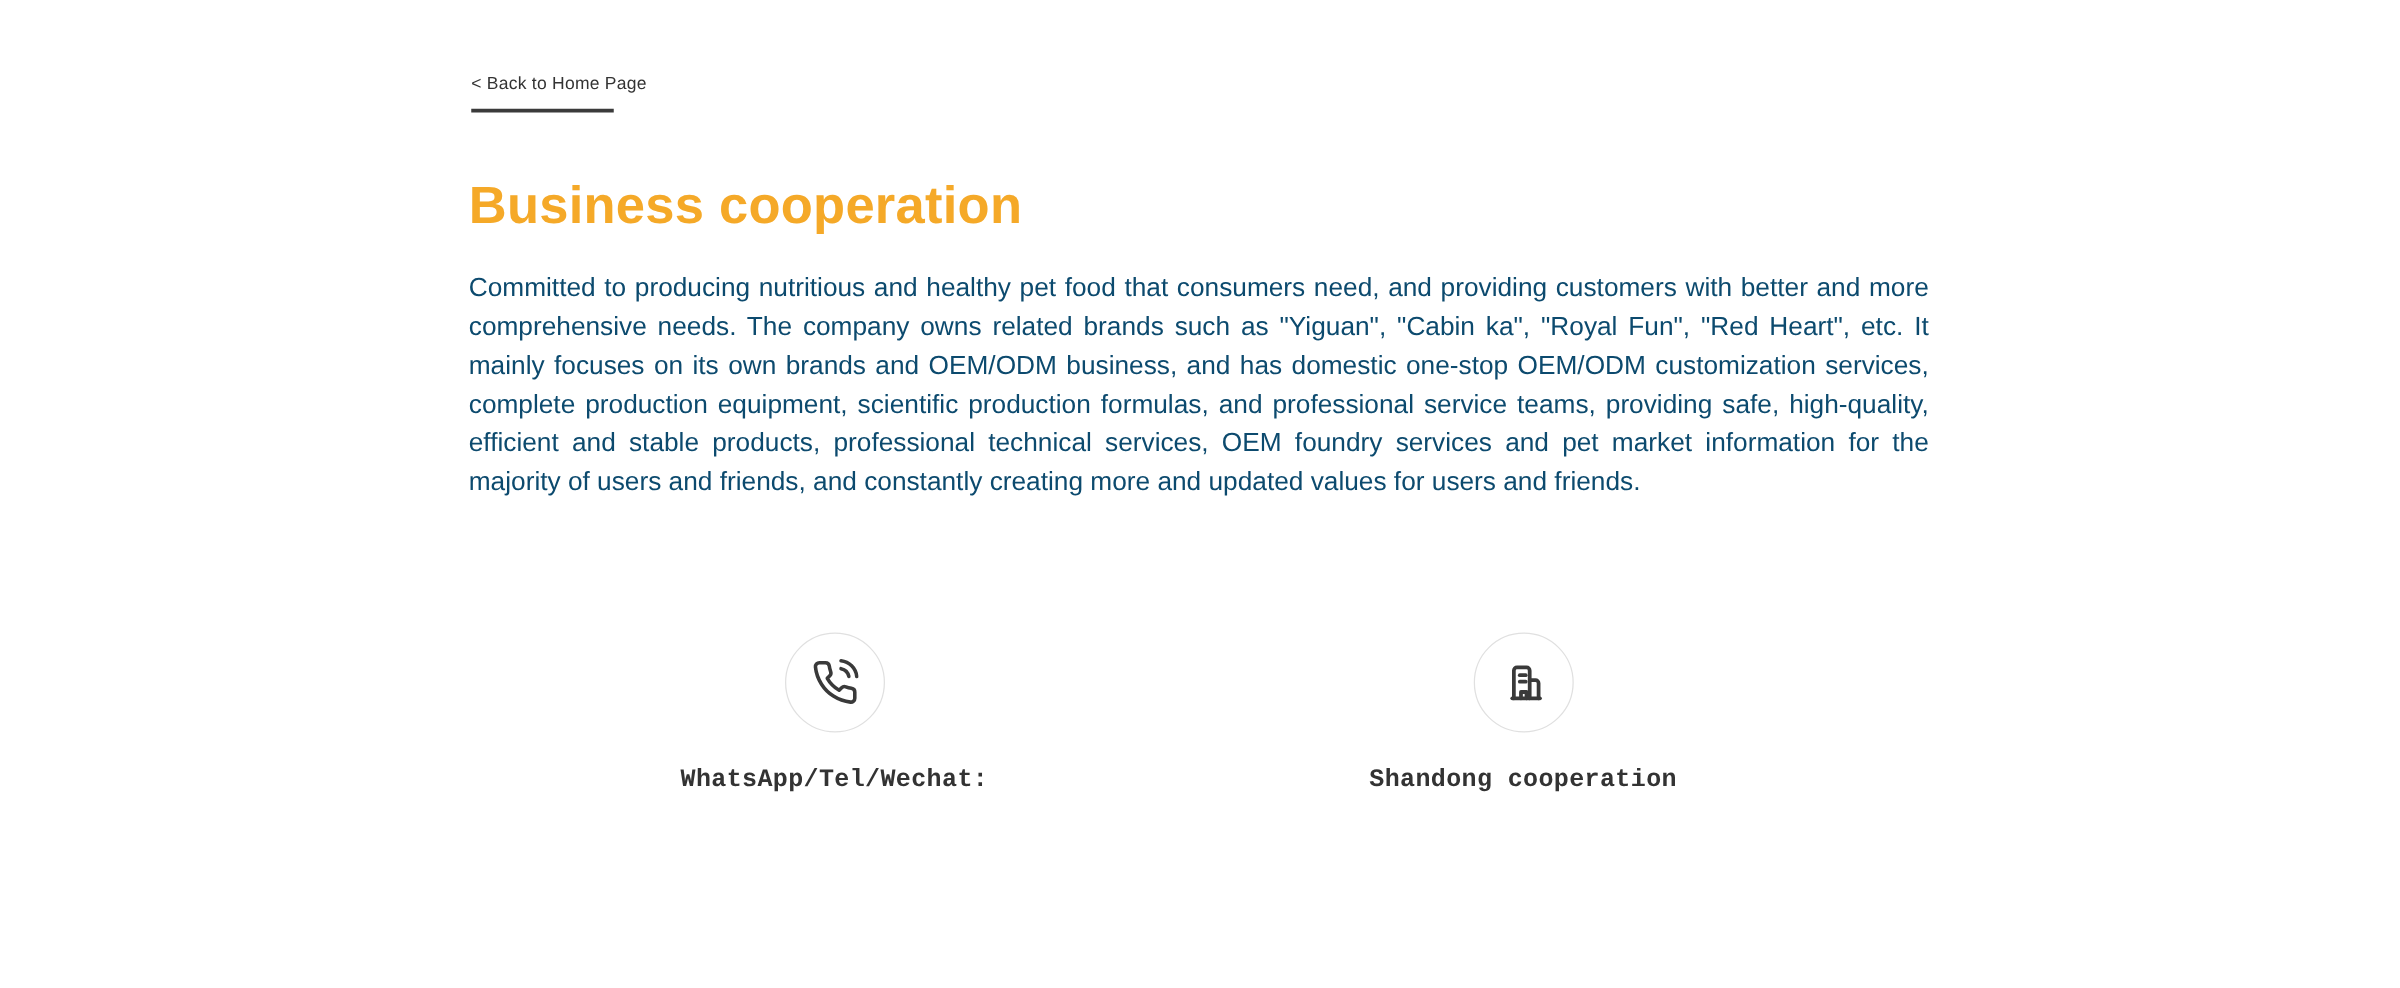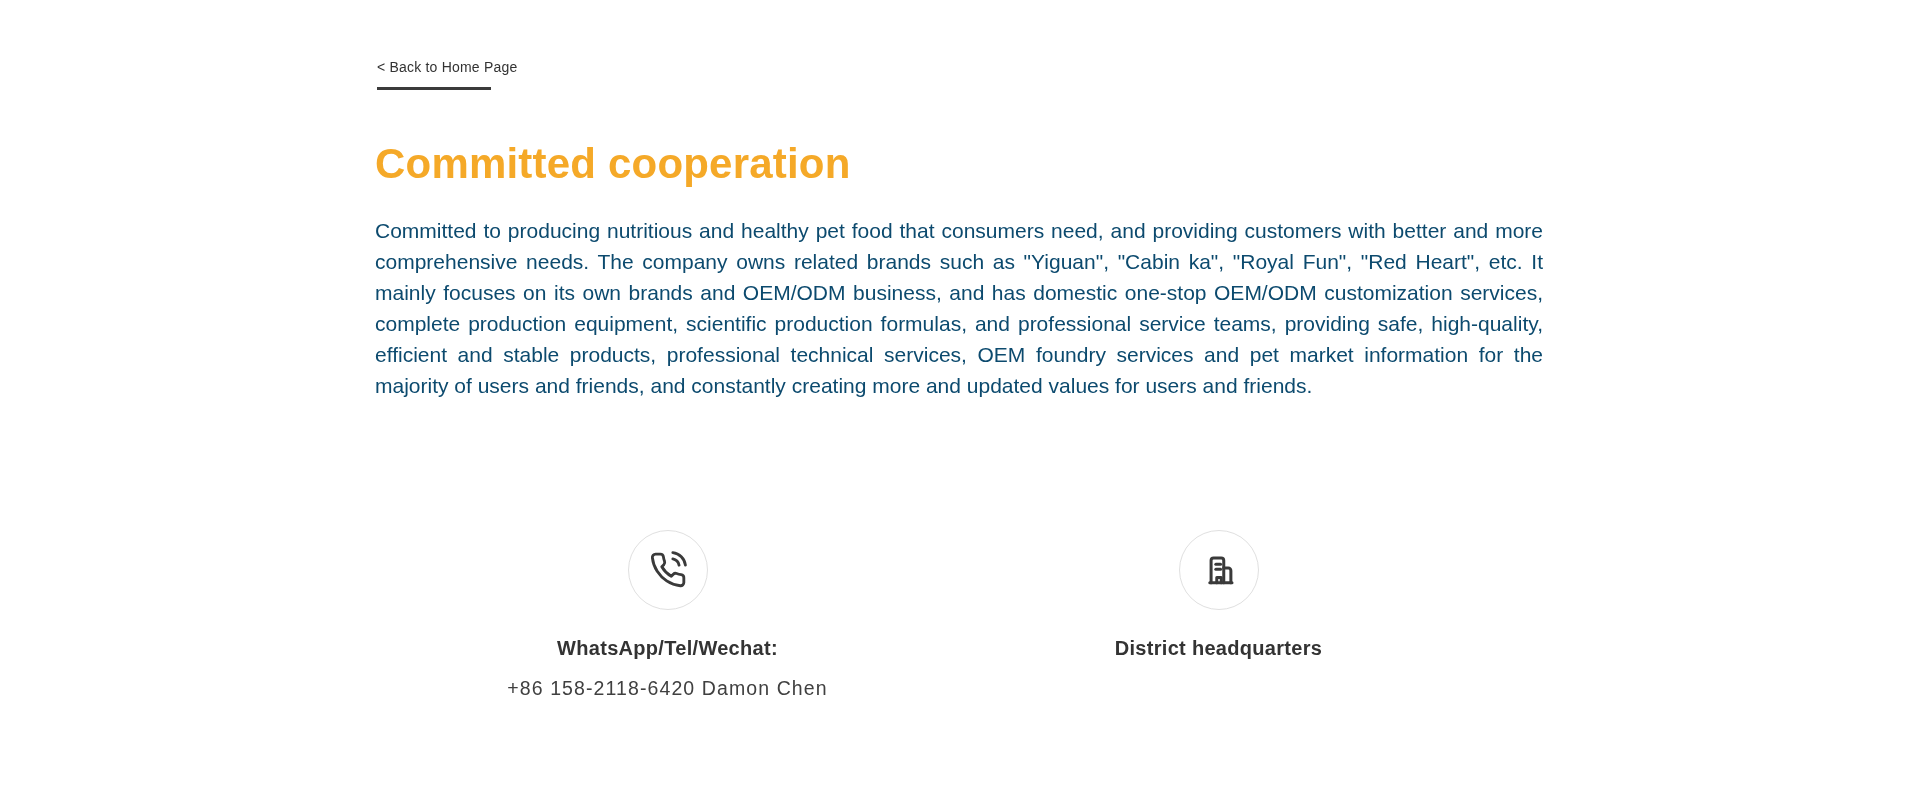--- a/index.html
+++ b/index.html
@@ -31,22 +31,23 @@
     letter-spacing: 0.2px;
   }
   .page-desc {
     margin-top: 27px;
     font-size: 21px; line-height: 31px;
     color: #0c4a6e;
     text-align: justify;
   }
 
   .contact-row {
-    position: absolute; left: 392px; top: 530px;
+    position: absolute; left: 392px; top: 506px;
     display: flex;
+    font-family: Liberation Mono, monospace;
   }
   .contact-card {
     width: 551px;
     display: flex; flex-direction: column; align-items: center;
     text-align: center;
   }
   .icon-circle {
     width: 80px; height: 80px;
     border: 1px solid #e0e0e0; border-radius: 50%;
     background: #ffffff;
@@ -71,50 +72,49 @@
 <body>
 
 <div class="page">
 
   <div class="back-wrap">
     <a class="back-link">&lt; Back to Home Page</a>
     <div class="back-underline"></div>
   </div>
 
   <div class="main">
-    <h1 class="page-title">Committed cooperation</h1>
+    <h1 class="page-title">Business cooperation</h1>
     <p class="page-desc">Committed to producing nutritious and healthy pet food that consumers need, and providing customers with better and more comprehensive needs. The company owns related brands such as "Yiguan", "Cabin ka", "Royal Fun", "Red Heart", etc. It mainly focuses on its own brands and OEM/ODM business, and has domestic one-stop OEM/ODM customization services, complete production equipment, scientific production formulas, and professional service teams, providing safe, high-quality, efficient and stable products, professional technical services, OEM foundry services and pet market information for the majority of users and friends, and constantly creating more and updated values for users and friends.</p>
   </div>
 
   <div class="contact-row">
 
     <div class="contact-card">
       <div class="icon-circle">
         <span>
           <svg width="38" height="38" viewBox="0 0 24 24" fill="none" stroke="#3a3a3a" stroke-width="1.8" stroke-linecap="round" stroke-linejoin="round">
             <path d="M22 16.92v3a2 2 0 0 1-2.18 2 19.79 19.79 0 0 1-8.63-3.07 19.5 19.5 0 0 1-6-6 19.79 19.79 0 0 1-3.07-8.67A2 2 0 0 1 4.11 2h3a2 2 0 0 1 2 1.72 12.84 12.84 0 0 0 .7 2.81 2 2 0 0 1-.45 2.11L8.09 9.91a16 16 0 0 0 6 6l1.27-1.27a2 2 0 0 1 2.11-.45 12.84 12.84 0 0 0 2.81.7A2 2 0 0 1 22 16.92z"></path>
             <path d="M15.05 5A5 5 0 0 1 19 8.95"></path>
             <path d="M15.05 1A9 9 0 0 1 23 8.94"></path>
           </svg>
         </span>
       </div>
       <div class="contact-title">WhatsApp/Tel/Wechat:</div>
-      <div class="contact-detail">+86 158-2118-6420 Damon Chen</div>
     </div>
 
     <div class="contact-card">
       <div class="icon-circle">
         <span>
           <svg width="38" height="38" viewBox="0 0 24 24" fill="none" stroke="#3a3a3a" stroke-width="1.9" stroke-linecap="round" stroke-linejoin="round">
             <path d="M7 20 V6 a1.6 1.6 0 0 1 1.6 -1.6 h4.8 A1.6 1.6 0 0 1 15 6 v14"></path>
             <path d="M10 8.3 h3"></path>
             <path d="M10 11.6 h3"></path>
             <path d="M10.6 20 v-3.2 h2.8 V20"></path>
             <path d="M15 10.8 h2.9 a1.6 1.6 0 0 1 1.6 1.6 V20"></path>
             <path d="M6.2 20 h14"></path>
           </svg>
         </span>
       </div>
-      <div class="contact-title">District headquarters</div>
+      <div class="contact-title">Shandong cooperation</div>
     </div>
 
   </div>
 </div>
 
 </body></html>

